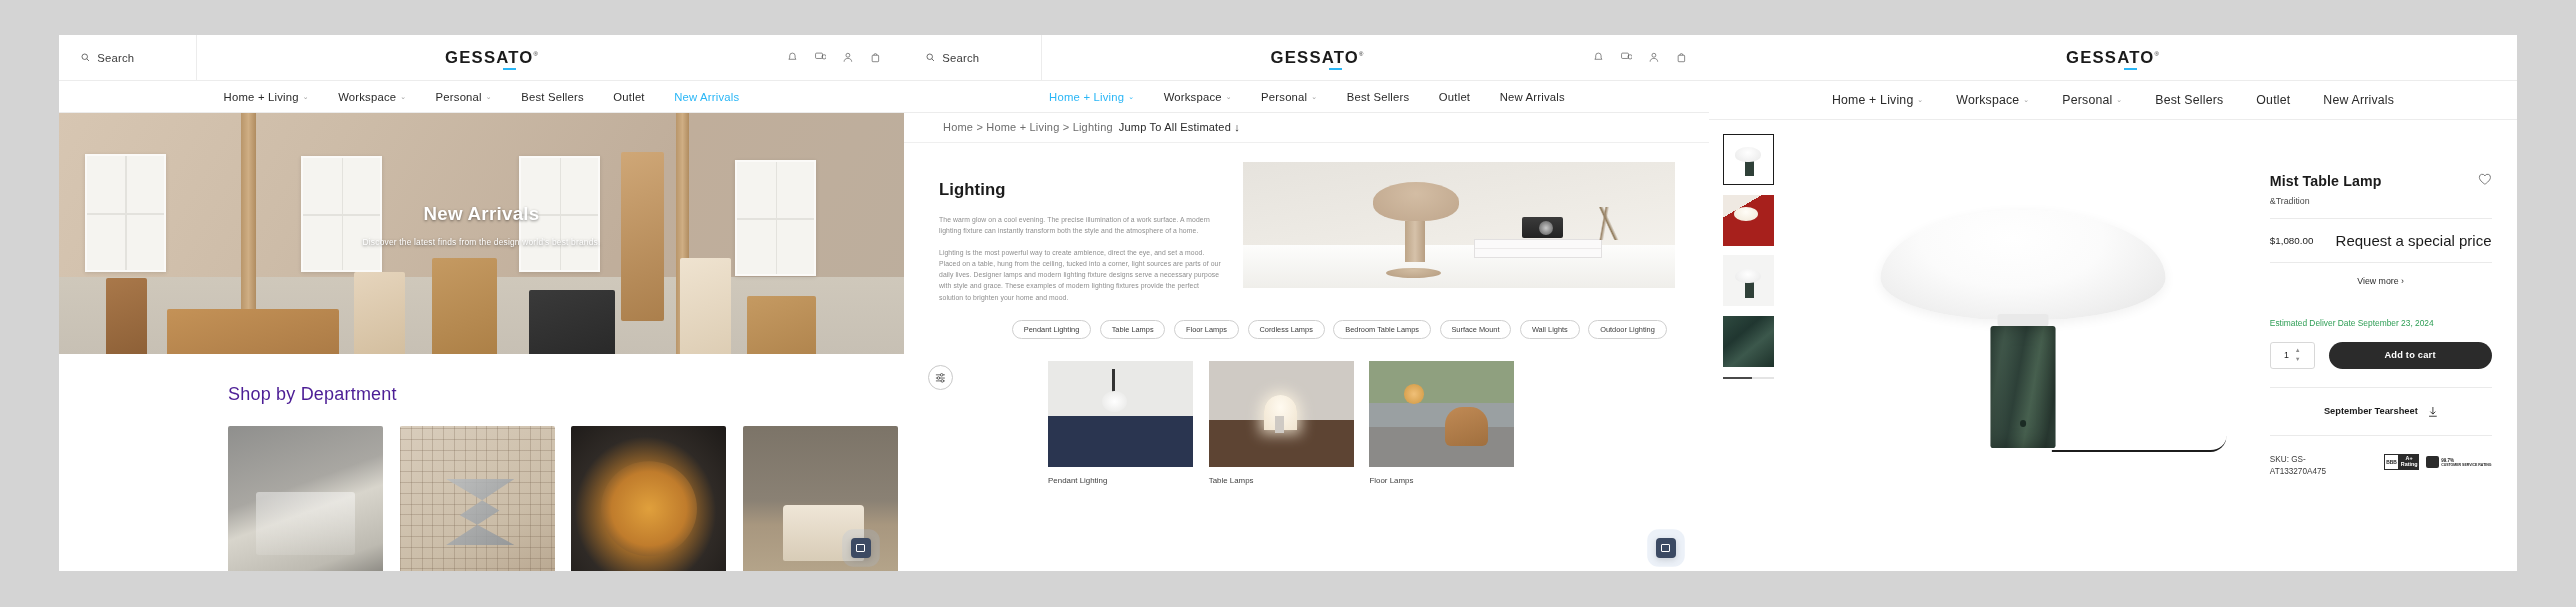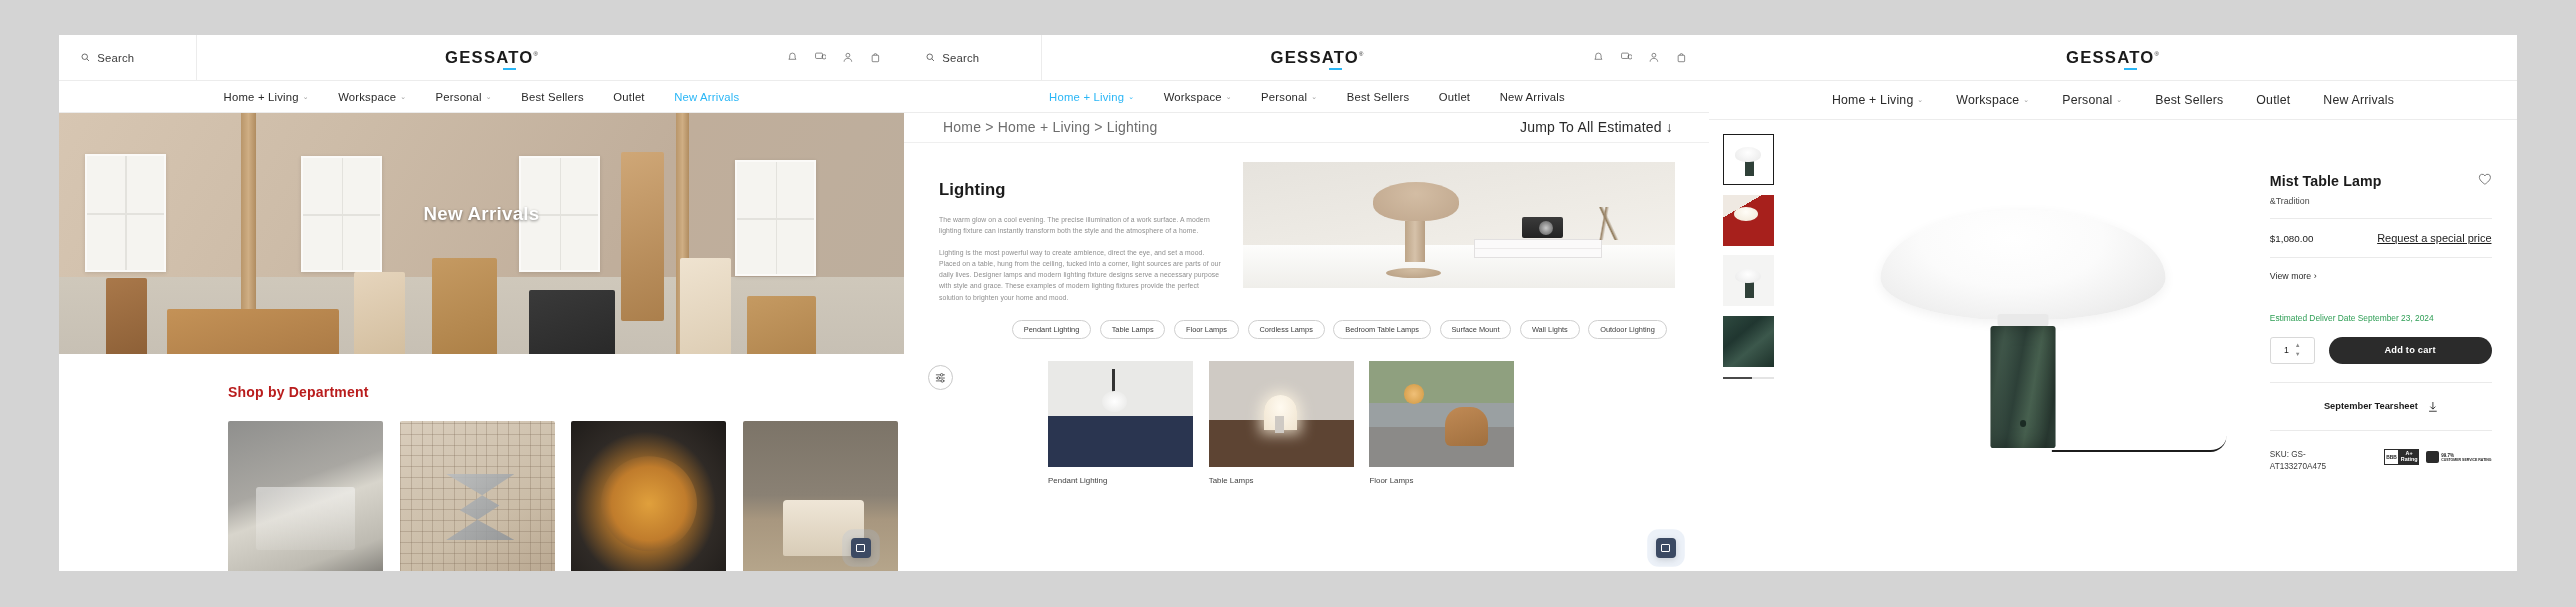--- a/index.html
+++ b/index.html
@@ -83,21 +83,21 @@
     font-size: 18.7px; font-weight: 700; color: #fff; letter-spacing: 0.3px;
     text-shadow: 0 1px 2.9px rgba(0,0,0,.45);
   }
   .hero-copy p {
     margin-top: 11.8px; font-size: 8.4px; color: #fff; letter-spacing: 0.2px;
     text-shadow: 0 1px 2.9px rgba(0,0,0,.5);
   }
 
   
   .dept { padding: 29.5px 0 0 169px; }
-  .dept h3 { font-size: 14px; font-weight: 700; color: #b91c1c; letter-spacing: 0.2px; }
+  .dept h3 { font-size: 18px; font-weight: 400; color: #4c1d95; letter-spacing: 0.2px; }
   .dept-grid { display: flex; gap: 16.7px; margin-top: 21.6px; }
   .dept-card { width: 155px; }
   .dept-thumb { width: 155px; height: 165px; border-radius: 2px; overflow: hidden; position: relative; }
 
   .img-drinkware { background: linear-gradient(160deg,#8f8f8d 0%,#a9a7a2 38%,#d8d5cc 52%,#bdbab1 78%,#6f6d68 100%); }
   .img-barware   { background:
         repeating-linear-gradient(0deg,rgba(120,100,80,.28) 0 1px,transparent 1px 10.8px),
         repeating-linear-gradient(90deg,rgba(120,100,80,.28) 0 1px,transparent 1px 10.8px),
         linear-gradient(150deg,#d9cdbc,#cbbda8 60%,#b6a48d); }
   .img-kitchen   { background: radial-gradient(ellipse at 48% 52%,#d79a34 0%,#b4762a 30%,#2f2a26 62%,#1d1a18 100%); }
@@ -118,24 +118,24 @@
     background: linear-gradient(180deg,#efe6d7,#d8ccb7); border-radius:3.9px 3.9px 2px 2px;
   }
   .img-barware::after {
     content:""; position:absolute; left:30%; top:32%; width:44%; height:40%;
     background: linear-gradient(135deg,#b9bdc0,#8e9398); clip-path: polygon(0 0,100% 0,20% 55%,100% 100%,0 100%,78% 48%);
     opacity:.85;
   }
 
   
   .crumbrow {
-    display: flex; align-items: center; justify-content: space-between;
+    display: flex; align-items: center; justify-content: flex-start;
     height: 29.5px; padding: 0 37px 0 39px;
     border-bottom: 1px solid #efefef;
-    font-size: 14px; color: #6d6d6d; letter-spacing: 0.2px; gap: 6px;
+    font-size: 11px; color: #6d6d6d; letter-spacing: 0.2px; gap: 6px;
   }
   .crumbrow .jump { color: #2a2a2a; white-space: nowrap; }
 
   
   .cat-hero { display: flex; padding: 19.6px 0 0 0; }
   .cat-text { width: 339px; padding: 17.7px 19.6px 0 35px; }
   .cat-text h1 { font-size: 16.7px; font-weight: 700; color: #1b1b1b; letter-spacing: 0.1px; }
   .cat-text p { margin-top: 13.8px; font-size: 6.8px; line-height: 1.65; color: #8e8e8e; letter-spacing: 0.1px; }
   .cat-text p + p { margin-top: 10.8px; }
   .cat-photo {
@@ -242,23 +242,23 @@
   .lamp .cord { position:absolute; left: 60%; bottom: -3.9px; width: 175px; height: 15.7px;
     border-bottom: 2.2px solid #1c1c1c; border-radius: 0 0 88px 0; }
 
   .pdp-info { width: 257px; padding: 39px 25.5px 0 9.8px; }
   .pdp-title-row { display: flex; align-items: flex-start; justify-content: space-between; }
   .pdp-title { font-size: 14.2px; font-weight: 700; color: #1b1b1b; letter-spacing: 0.1px; }
   .pdp-brand { margin-top: 6.9px; font-size: 8.8px; color: #4a4a4a; }
   .divider { height: 1px; background: #eaeaea; margin: 12.8px 0; }
   .price-row { display: flex; align-items: center; justify-content: space-between; }
   .price { font-size: 9.8px; color: #1b1b1b; }
-  .special { font-size: 11px; color: #1b1b1b; text-decoration: underline; white-space: nowrap; }
+  .special { font-size: 15px; color: #1b1b1b; white-space: nowrap; }
   .pdp-desc { font-size: 8.2px; line-height: 1.62; color: #9a9a9a; }
-  .viewmore { margin-top: 9.8px; text-align: left; font-size: 8.8px; color: #2a2a2a; }
+  .viewmore { margin-top: 9.8px; text-align: center; font-size: 8.8px; color: #2a2a2a; }
   .eta { margin-top: 32px; font-size: 8.4px; color: #2e9e55; }
   .buyrow { display: flex; align-items: center; gap: 13.8px; margin-top: 13.8px; }
   .qty {
     width: 45px; height: 26.5px; border: 1px solid #d8d8d8; border-radius: 2.9px;
     display: flex; align-items: center; justify-content: center; gap: 5.9px;
     font-size: 8.8px; color: #1b1b1b; position: relative;
   }
   .qty .spin { display:flex; flex-direction:column; gap:2.9px; line-height:1; font-size:5.9px; color:#8c8c8c; }
   .addcart {
     flex: 1; height: 27.5px; border-radius: 981px; background: #2b2b2b; color: #fff;
@@ -367,20 +367,21 @@
       <div class="furn" style="left:47px;top:165px;width:41px;height:81px;background:linear-gradient(160deg,#a9784a,#8c5f36);"></div>
       <div class="furn" style="left:108px;top:196px;width:172px;height:81px;background:linear-gradient(165deg,#c49257,#a2723f);"></div>
       <div class="furn" style="left:295px;top:159px;width:51px;height:114px;background:linear-gradient(160deg,#e6d5bd,#cdb795);"></div>
       <div class="furn" style="left:373px;top:145px;width:65px;height:128px;background:linear-gradient(160deg,#c59a62,#a6793f);"></div>
       <div class="furn" style="left:470px;top:177px;width:86px;height:94px;background:linear-gradient(160deg,#3a3a3a,#242424);"></div>
       <div class="furn" style="left:562px;top:39px;width:43px;height:169px;background:linear-gradient(160deg,#cfa777,#ab7f4c);"></div>
       <div class="furn" style="left:621px;top:145px;width:51px;height:130px;background:linear-gradient(160deg,#efe3d0,#d8c7ac);"></div>
       <div class="furn" style="left:688px;top:183px;width:69px;height:94px;background:linear-gradient(160deg,#c59a62,#a87c45);"></div>
       <div class="hero-copy">
         <h2>New Arrivals</h2>
+        <p>Discover the latest finds from the design world's best brands.</p>
       </div>
     </div>
 
     <div class="dept">
       <h3>Shop by Department</h3>
       <div class="dept-grid">
         <div class="dept-card">
           <div class="dept-thumb img-drinkware"></div>
 
         </div>

